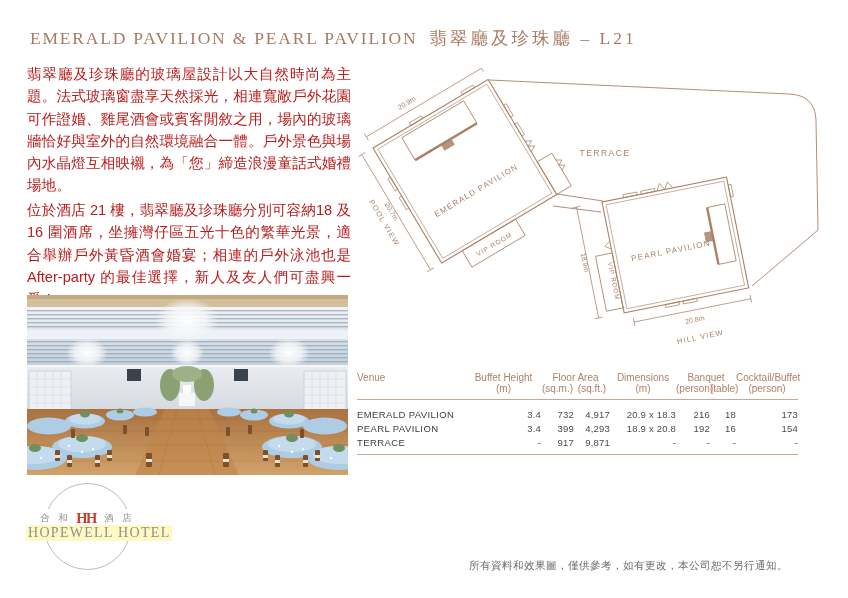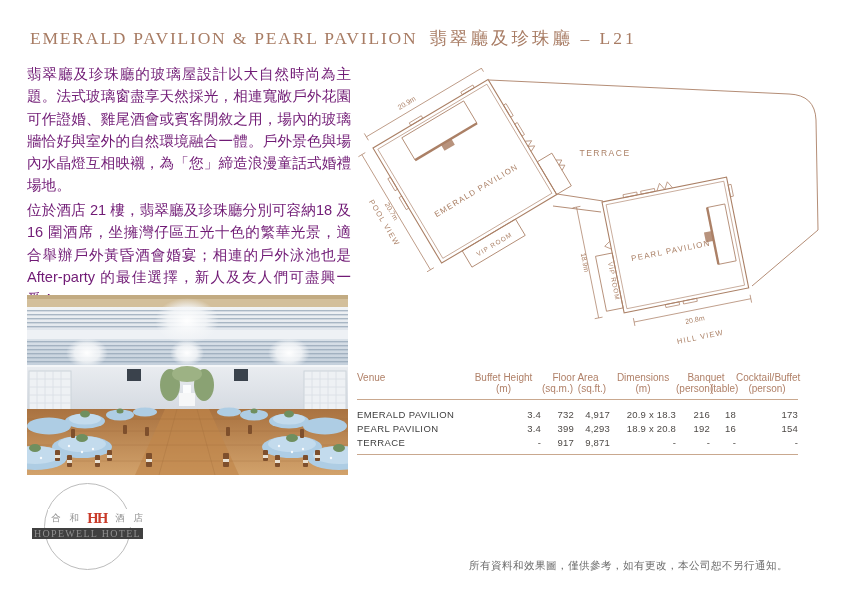--- a/index.html
+++ b/index.html
@@ -7,21 +7,21 @@
   body { font-family: "Liberation Sans", "DejaVu Sans", sans-serif; }
   .page { position:relative; width:848px; height:598px; background:#fff; overflow:hidden;padding-left:22px; }
 
   
   .title { position:absolute; left:30px; top:26px; font-family:"Liberation Serif","DejaVu Serif",serif;
            color:#a87c64; font-size:17.5px; letter-spacing:1.8px; white-space:nowrap; }
   .title .zh { letter-spacing:3px; margin-left:6px; }
 
   
   .para { position:absolute; left:27px; width:324px; font-size:14.6px; line-height:22.3px;
-          color:#701a75; text-align:justify; }
+          color:#b91c1c; text-align:justify; }
   .para1 { top:63px; }
   .para2 { top:199px; }
 
   
   .photo { position:absolute; left:27px; top:295px; width:321px; height:180px; overflow:hidden; }
 
   
   .plan { position:absolute; left:353px; top:68px; width:482px; height:312px; }
   .plan text { font-family:"Liberation Sans","DejaVu Sans",sans-serif; fill:#ab8066; }
 
@@ -32,28 +32,28 @@
   .spec thead tr.units th { padding-bottom:5px; border-bottom:1px solid #c9a88f; }
   .spec td { font-size:9.5px; color:#4e4a47; text-align:right; height:17px; vertical-align:middle; letter-spacing:0.2px; white-space:nowrap; }
   .spec td.venue { text-align:left; color:#3d3d3d; letter-spacing:0.4px; }
   .spec tbody tr:first-child td { padding-top:9px; }
   .spec tbody tr:last-child td { border-bottom:1px solid #c9a88f; padding-bottom:6px; }
 
   
   .logo { position:absolute; left:26px; top:481px; width:123px; height:96px; }
   .logo .ring { position:absolute; left:18px; top:2px; width:87px; height:87px;
                 border:1.3px solid #bcbcbc; border-radius:50%; }
-  .logo .line1 { position:absolute; top:28px; left:0; width:123px; text-align:right; }
+  .logo .line1 { position:absolute; top:28px; left:0; width:123px; text-align:center; }
   .logo .line1 .inner { display:inline-block; background:#fff; padding:0 3px; white-space:nowrap; }
   .logo .zh { font-size:9.5px; color:#8f8f8f; letter-spacing:3px; vertical-align:2px; }
   .logo .hh { font-family:"Liberation Serif","DejaVu Serif",serif; font-weight:bold; font-size:14.5px;
               color:#c93b2a; letter-spacing:-1.5px; margin:0 4px 0 1px; }
   .logo .line2 { position:absolute; top:42px; left:0; width:123px; text-align:center; }
-  .logo .line2 .inner { display:inline-block; background:#404040; padding:0 2px;
-              font-family:"Liberation Serif","DejaVu Serif",serif; font-size:10px;
+  .logo .line2 .inner { display:inline-block; background:#fef9c3; padding:0 2px;
+              font-family:"Liberation Serif","DejaVu Serif",serif; font-size:14px;
               color:#8f8f8f; letter-spacing:1.3px; white-space:nowrap; }
 
   
   .disclaimer { position:absolute; right:60px; top:559px; font-size:10.5px; color:#6b6b6b; letter-spacing:0.5px; }
 </style>
 </head>
 <body>
 
 <div class="page">
 

